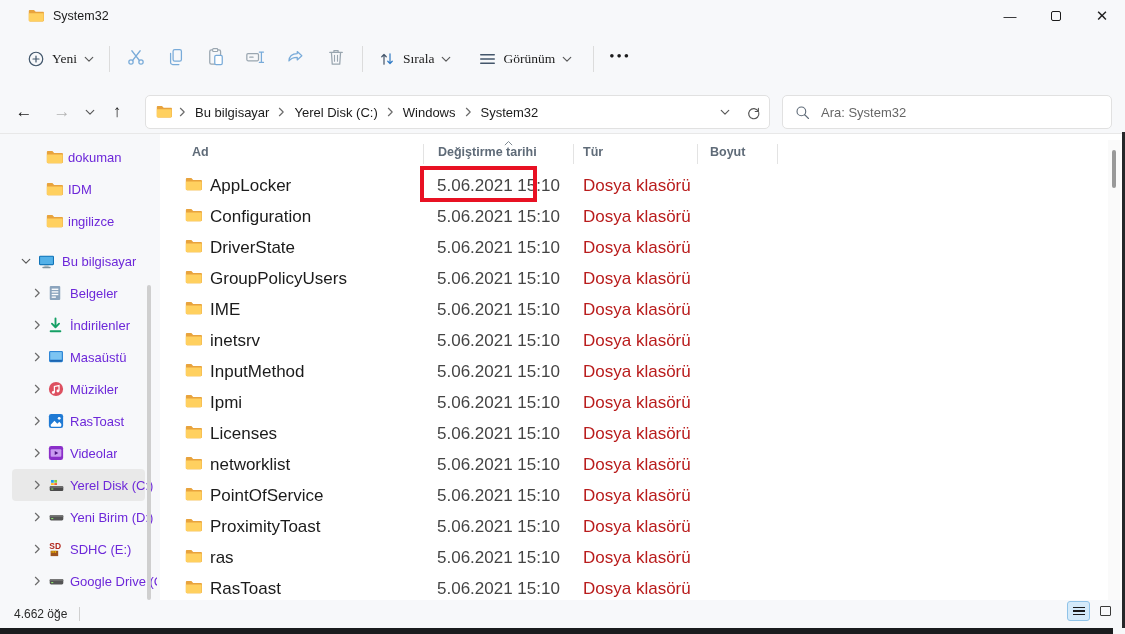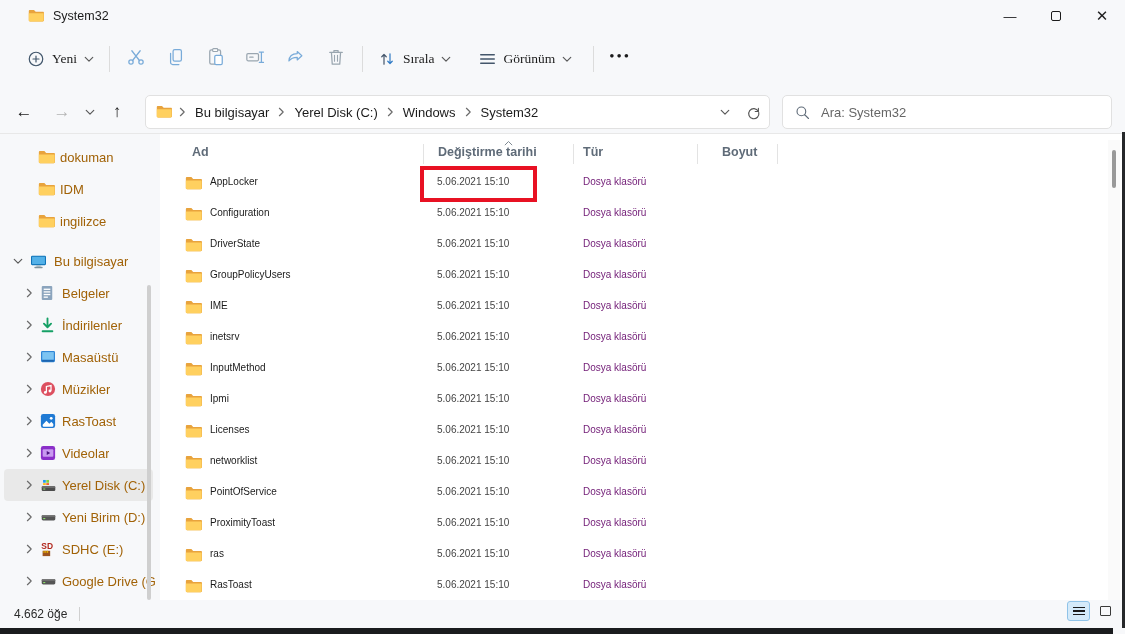--- a/index.html
+++ b/index.html
@@ -29,39 +29,39 @@
   .crumb { font-size:13px; color:#1b1b1b; padding:0 2px; white-space:nowrap; }
   .crumb-sep { display:flex; align-items:center; padding:0 7px; }
   .addr-right { position:absolute; right:8px; top:0; height:32px; display:flex; align-items:center; gap:16px; }
   .search-box { position:absolute; left:782px; top:3px; width:330px; height:34px; background:#fff; border:1px solid #e1e1e1; border-radius:5px; display:flex; align-items:center; padding:0 12px; gap:11px; }
   .search-box input { border:none; outline:none; font-size:13px; color:#1b1b1b; width:250px; font-family:inherit; background:transparent; }
   .search-box input::placeholder { color:#666; opacity:1; }
 
   
   .content-divider { position:absolute; top:133px; left:0; right:0; height:1px; background:#e8e8e8; }
   .sidebar { position:absolute; top:134px; left:0; width:157px; bottom:34px; padding-top:7px; overflow:hidden; }
-  .side-item { height:32px; display:flex; align-items:center; font-size:13px; color:#a16207; border-radius:4px; margin:0 4px; position:relative; }
+  .side-item { height:32px; display:flex; align-items:center; font-size:13px; color:#6d28d9; border-radius:4px; margin:0 12px; position:relative; }
   .side-item.sel { background:#e9e9e9; }
   .s-chev { width:14px; display:flex; justify-content:center; align-items:center; position:absolute; }
   .s-icon { position:absolute; display:flex; align-items:flex-start; }
   .s-label { position:absolute; white-space:nowrap; overflow:hidden; }
   .side-gap { height:8px; }
   .side-scroll { position:absolute; top:285px; left:147px; width:4px; height:315px; background:#cfcfcf; border-radius:2px; }
 
   .main { position:absolute; top:134px; left:160px; right:0; bottom:34px; background:#fff; }
   .hdr { position:absolute; top:6px; left:0; right:20px; height:27px; font-size:12.5px; color:#5f6b78; }
   .hdr-cell { position:absolute; top:5px; white-space:nowrap;font-weight:bold; }
   .hdr-sep { position:absolute; top:4px; width:1px; height:20px; background:#e3e3e3; }
   .sort-caret { position:absolute; top:-5px; }
   .rows { position:absolute; top:34px; left:0; right:20px; }
-  .frow { height:31px; position:relative; font-size:10px; }
+  .frow { height:31px; position:relative; font-size:17px; }
   .frow .ficon { position:absolute; left:25px; top:8px; }
   .frow .fname { position:absolute; left:50px; top:8px; color:#1b1b1b; }
   .frow .fdate { position:absolute; left:277px; top:8px; color:#444; }
-  .frow .ftype { position:absolute; left:423px; top:8px; color:#701a75; }
+  .frow .ftype { position:absolute; left:423px; top:8px; color:#b91c1c; }
 
   .vscroll-track { position:absolute; top:140px; right:5px; width:12px; height:460px; background:#fafafa; }
   .vscroll-thumb { position:absolute; top:10px; left:4px; width:4px; height:38px; background:#999; border-radius:2px; }
 
   .red-box { position:absolute; left:420px; top:166px; width:117px; height:36px; border:4px solid #e81123; }
 
   
   .statusbar { position:absolute; left:0; right:0; bottom:6px; height:28px; background:#f7f8fa; display:flex; align-items:center; padding-left:14px; font-size:12px; color:#2b2b2b; }
   .status-div { width:1px; height:14px; background:#d0d0d0; margin-left:12px; }
   .view-toggles { position:absolute; right:8px; bottom:7px; display:flex; gap:4px; align-items:center; }
@@ -476,21 +476,21 @@
       <div class="hdr-cell" style="left:32px;">Ad</div>
       <div class="hdr-cell" style="left:278px;">
         <span class="sort-caret" style="left: 66px; display: flex; align-items: center;">
             <svg width="9" height="6" viewBox="0 0 12 8" fill="none" xmlns="http://www.w3.org/2000/svg">
               <path d="M1.5 6.5L6 2l4.5 4.5" stroke="#7a868f" stroke-width="1.3" stroke-linecap="round" stroke-linejoin="round"></path>
             </svg>
           </span>
         <span>Değiştirme tarihi</span>
       </div>
       <div class="hdr-cell" style="left:423px;">Tür</div>
-      <div class="hdr-cell" style="left:562px;">Boyut</div>
+      <div class="hdr-cell" style="left:550px;">Boyut</div>
       <div class="hdr-sep" style="left:263px;"></div>
       <div class="hdr-sep" style="left:413px;"></div>
       <div class="hdr-sep" style="left:537px;"></div>
       <div class="hdr-sep" style="left:617px;"></div>
     </div>
     <div class="rows" id="rows">
         <div class="frow">
           <span class="ficon"><svg width="17" height="13.94" viewBox="0 0 20 16" fill="none" xmlns="http://www.w3.org/2000/svg">
               <path d="M1 2.4C1 1.6 1.6 1 2.4 1h5.1l2.1 2.3h9c.8 0 1.4.6 1.4 1.4V14c0 .8-.6 1.4-1.4 1.4H2.4C1.6 15.4 1 14.8 1 14z" fill="#e8a33d"></path>
     <path d="M1 5.2h18.6V14c0 .8-.6 1.4-1.4 1.4H2.4C1.6 15.4 1 14.8 1 14z" fill="#ffd05f"></path>

